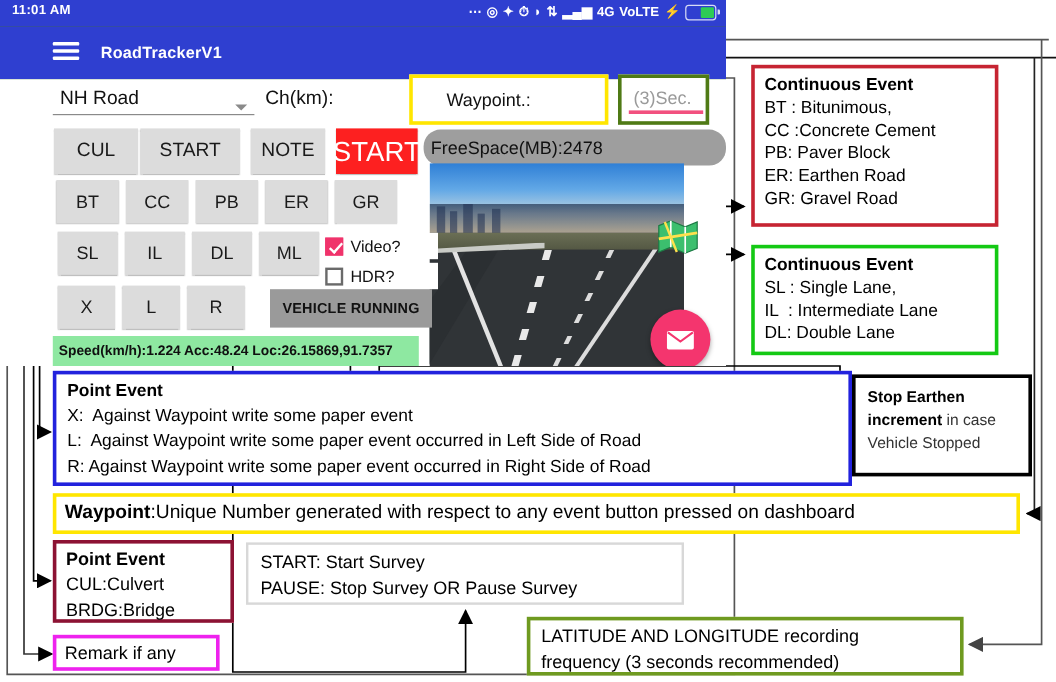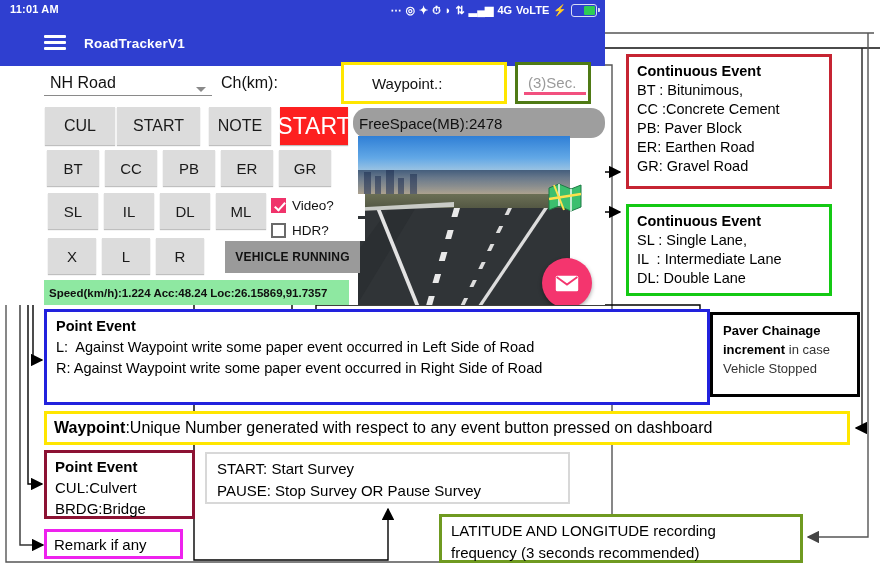--- a/index.html
+++ b/index.html
@@ -319,26 +319,27 @@
 
   <div class="abox ann-cont2">
     <div class="ttl">Continuous Event</div>
     <div class="ln">SL : Single Lane,</div>
     <div class="ln">IL  : Intermediate Lane</div>
     <div class="ln">DL: Double Lane</div>
   </div>
 
   <div class="abox ann-point">
     <div class="ttl">Point Event</div>
+    <div class="ln">X:  Against Waypoint write some paper event</div>
     <div class="ln">L:  Against Waypoint write some paper event occurred in Left Side of Road</div>
     <div class="ln">R: Against Waypoint write some paper event occurred in Right Side of Road</div>
   </div>
 
   <div class="abox ann-stop">
-    <div><b>Paver Chainage</b></div>
+    <div><b>Stop Earthen</b></div>
     <div><b>increment</b><span> in case</span></div>
     <div>Vehicle Stopped</div>
   </div>
 
   <div class="abox ann-waypoint">
     <b>Waypoint</b>
       <span>:Unique Number generated with respect to any event button pressed on dashboard</span>
   </div>
 
   <div class="abox ann-pe2">

